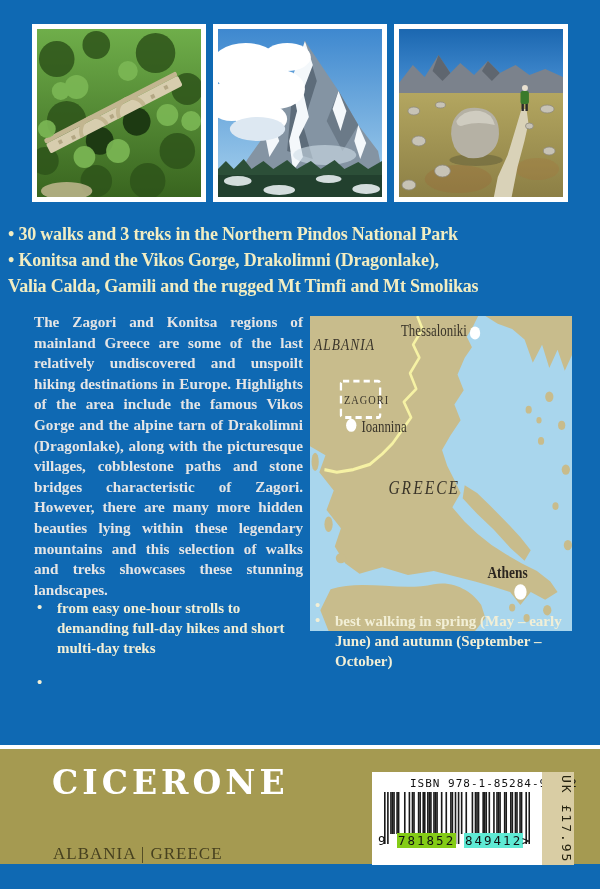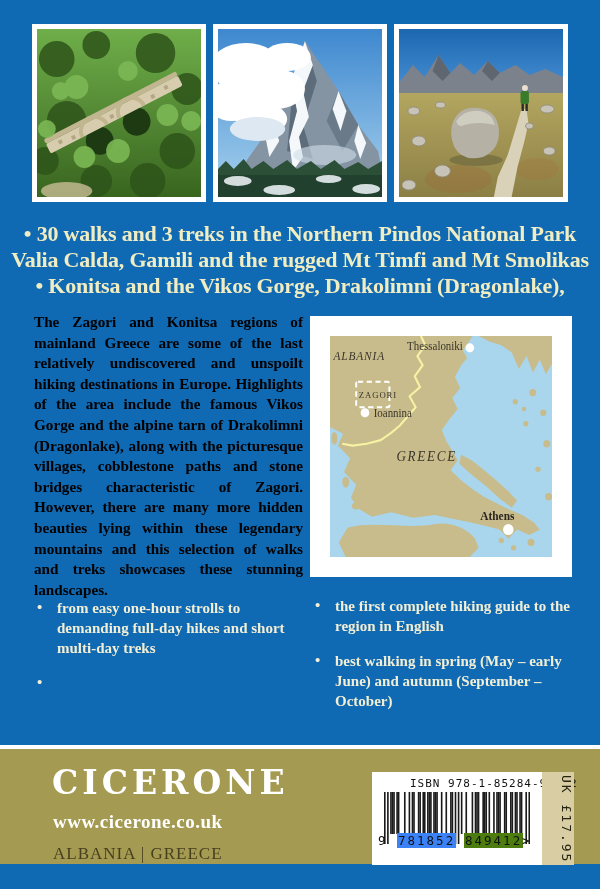--- a/index.html
+++ b/index.html
@@ -13,36 +13,36 @@
   .cover { position:absolute; inset:0; }
 
   
   .photos { position:absolute; top:24px; left:32px; width:536px; height:178px; display:flex; gap:7px; }
   .photo { flex:1; margin:0; background:#ffffff; padding:5px; box-sizing:border-box; }
   .photo svg { width:100%; height:100%; display:block; }
 
   
   .headline {
     position:absolute; top:221px; left:8px; width:584px;
-    text-align:center; color:#f1edc2;
-    font-weight:bold; font-size:22px; line-height:26px;
+    color:#f1edc2;
+    font-weight:bold; font-size:18px; line-height:26px;
     letter-spacing:-0.2px;
   }
 
   
   .intro {
     position:absolute; top:312px; left:34px; width:269px; margin:0;
-    color:#000000; font-size:15.2px; line-height:20.6px;
+    color:#e5e5e5; font-size:15.2px; line-height:20.6px;
     font-weight:bold; text-align:justify;
   }
 
   
   .map-box {
-    position:absolute; left:310px; top:316px; width:262px; height:261px;
-    background:#ffffff; box-sizing:border-box; padding:20px;
+    position:absolute; left:310px; top:316px; width:262px; height:315px;
+    background:#ffffff; box-sizing:border-box; padding:0;
   }
   .map-box svg { width:100%; height:100%; display:block; }
 
   
   .bullets { position:absolute; margin:0; padding:0; list-style:none;
     color:#f2efd6; font-weight:bold; font-size:15px; line-height:20px; }
   .bullets li { position:relative; padding-left:23px; margin-bottom:15px; }
   .bullets .b { position:absolute; left:3px; top:-1px; }
   .bullets-left  { left:34px;  top:598px; width:272px; }
   .bullets-right { left:312px; top:596px; width:266px; }
@@ -62,22 +62,22 @@
 
   .barcode-box { position:absolute; left:372px; top:23px; width:170px; height:93px; background:#ffffff; }
   .isbn { text-align:center; font-family:"DejaVu Sans Mono", monospace;
     font-size:11px; letter-spacing:1px; padding-top:5px; color:#111111; white-space:nowrap;padding-left:38px; }
   .bars-wrap { position:relative; width:146px; margin:2px auto 0; height:70px; }
   .bars-wrap svg { width:146px; height:52px; display:block; }
   .digits { position:absolute; top:40px; left:0; width:146px; height:16px;
     font-family:"DejaVu Sans Mono", monospace; font-size:12.5px; color:#111111; }
   .digits span { position:absolute; letter-spacing:2px; background:transparent; }
   .digits .d-first { left:-6px; top:1px; letter-spacing:0; }
-  .digits .d-left  { left:13px; top:1px; background:#3b82f6; padding:0 1px; }
-  .digits .d-right { left:80px; top:1px; background:#4d7c0f; padding:0 1px; }
+  .digits .d-left  { left:13px; top:1px; background:#84cc16; padding:0 1px; }
+  .digits .d-right { left:80px; top:1px; background:#5eead4; padding:0 1px; }
   .digits .d-end   { left:138px; top:1px; letter-spacing:0; }
 
   .price-strip {
     position:absolute; left:542px; top:23px; width:32px; height:93px;
     background:#d9cda4; color:#262310;
     writing-mode:vertical-rl; text-align:center;
     font-family:"DejaVu Sans Mono", monospace; font-size:13px; letter-spacing:2px;
     box-sizing:border-box; padding-top:2px;
   }
 </style>
@@ -214,22 +214,22 @@
           <rect x="128" y="74" width="2.4" height="8" fill="#2b2b2b"></rect>
           <rect x="123" y="62" width="8.5" height="13" rx="2" fill="#3a7a2b"></rect>
           <circle cx="127.5" cy="59" r="3" fill="#e8e0d0"></circle>
         </g>
       </svg>
     </figure>
   </div>
 
   <div class="headline">
     <div>• 30 walks and 3 treks in the Northern Pindos National Park</div>
+    <div>• Konitsa and the Vikos Gorge, Drakolimni (Dragonlake),</div>
     <div>Valia Calda, Gamili and the rugged Mt Timfi and Mt Smolikas</div>
-    <div>• Konitsa and the Vikos Gorge, Drakolimni (Dragonlake),</div>
   </div>
 
   <p class="intro">The Zagori and Konitsa regions of mainland Greece are some of the last relatively undiscovered and unspoilt hiking destinations in Europe. Highlights of the area include the famous Vikos Gorge and the alpine tarn of Drakolimni (Dragonlake), along with the picturesque villages, cobblestone paths and stone bridges characteristic of Zagori. However, there are many more hidden beauties lying within these legendary mountains and this selection of walks and treks showcases these stunning landscapes.</p>
 
   <div class="map-box">
     <svg viewBox="0 0 254 242" preserveAspectRatio="none">
       <rect width="254" height="242" fill="#a9d6ed"></rect>
 
       <path fill="#c8bc8c" d="M0,0 L163,0 L158,8 L152,16 L157,24 L150,32 L143,45 L149,57 L140,68 L146,80 L136,92 L128,103 L133,115 L140,126 L146,136 L138,147 L150,158 L162,167 L176,176 L190,183 L205,190 L220,196 L233,204 L240,212 L228,218 L214,212 L204,222 L194,212 L178,208 L160,204 L140,200 L120,196 L95,199 L70,193 L48,198 L34,190 L24,177 L30,163 L16,149 L23,134 L9,120 L15,107 L0,100 Z"></path>
 
@@ -278,32 +278,30 @@
       <span class="b">•</span>
       <span>from easy one-hour strolls to demanding full-day hikes and short multi-day treks</span>
     </li>
     <li>
       <span class="b">•</span>
     </li>
   </ul>
   <ul class="bullets bullets-right">
     <li>
       <span class="b">•</span>
-      <span>the first complete hiking guide to the region in English</span>
     </li>
     <li>
       <span class="b">•</span>
       <span>best walking in spring (May – early June) and autumn (September – October)</span>
     </li>
   </ul>
 
   <div class="rule"></div>
   <div class="footer">
     <div class="logo">CICERONE</div>
-    <div class="website">www.cicerone.co.uk</div>
     <div class="category">ALBANIA | GREECE</div>
 
     <div class="barcode-box">
       <div class="isbn">ISBN 978-1-85284-941-2</div>
       <div class="bars-wrap">
         <svg id="barcode-bars" viewBox="0 0 95 52" preserveAspectRatio="none">
             <rect x="0" y="0" width="1.05" height="52" fill="#1a1a1a"></rect>
             <rect x="2" y="0" width="1.05" height="52" fill="#1a1a1a"></rect>
             <rect x="4" y="0" width="1.05" height="42" fill="#1a1a1a"></rect>
             <rect x="5" y="0" width="1.05" height="42" fill="#1a1a1a"></rect>

